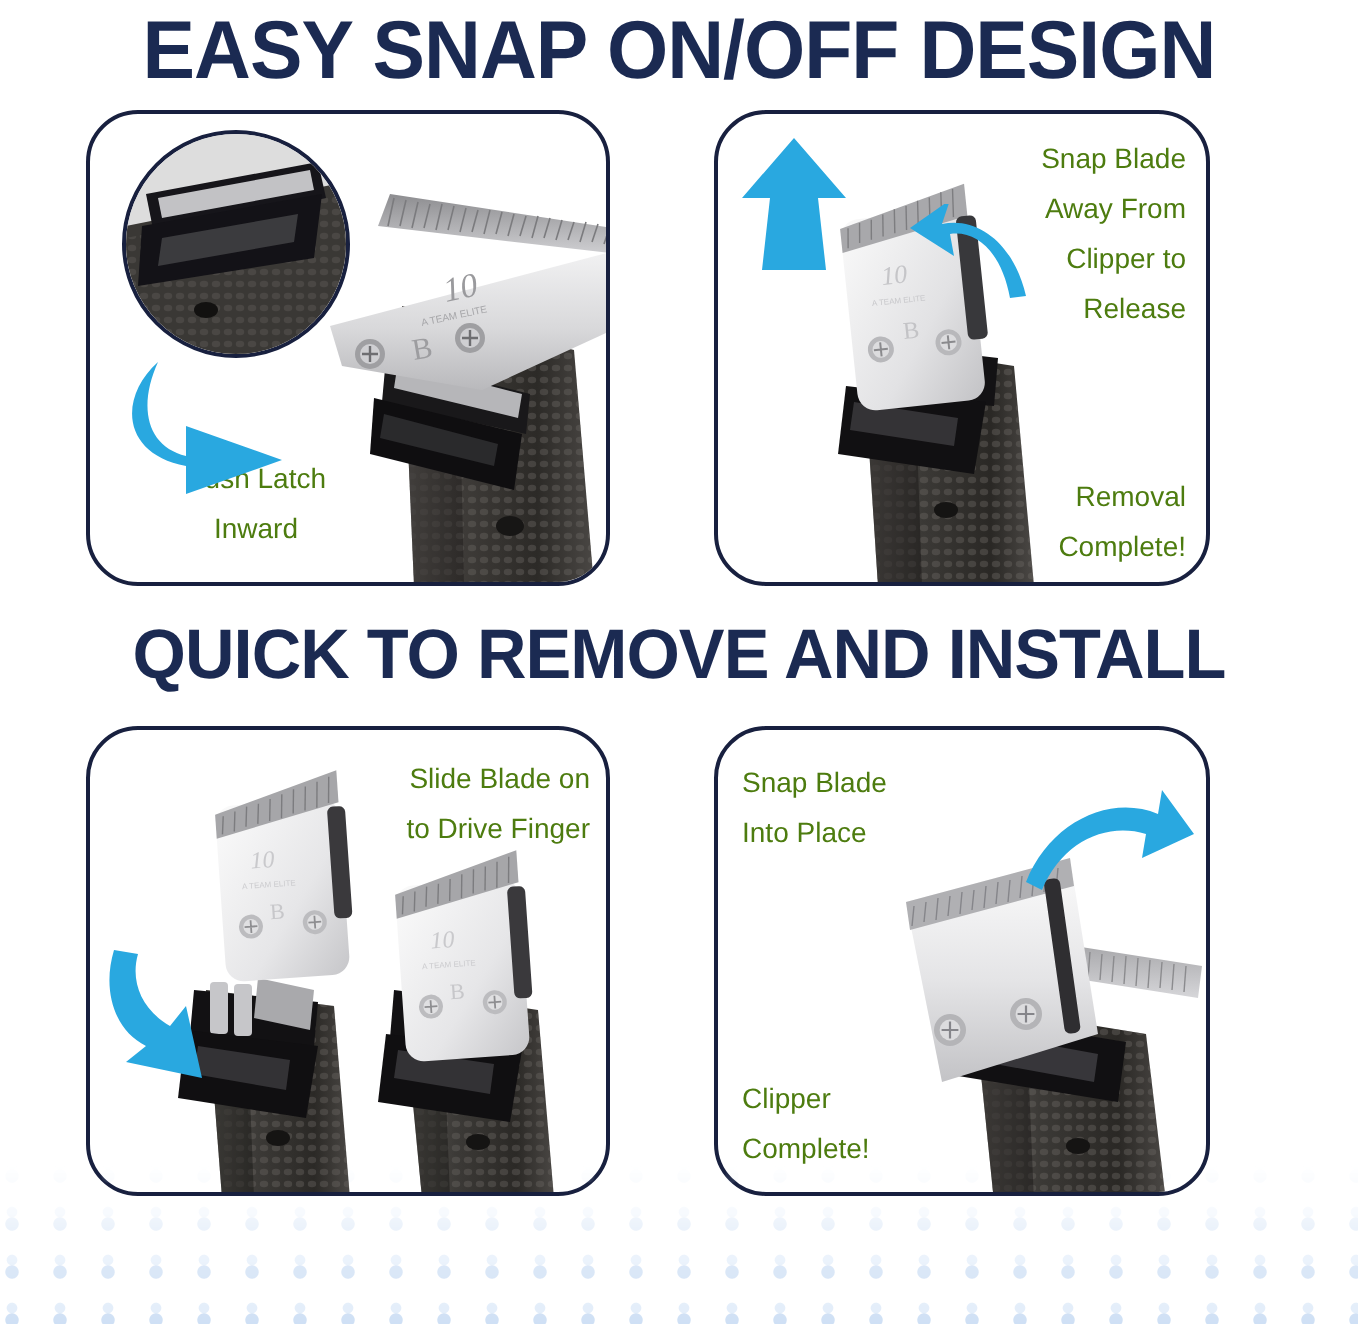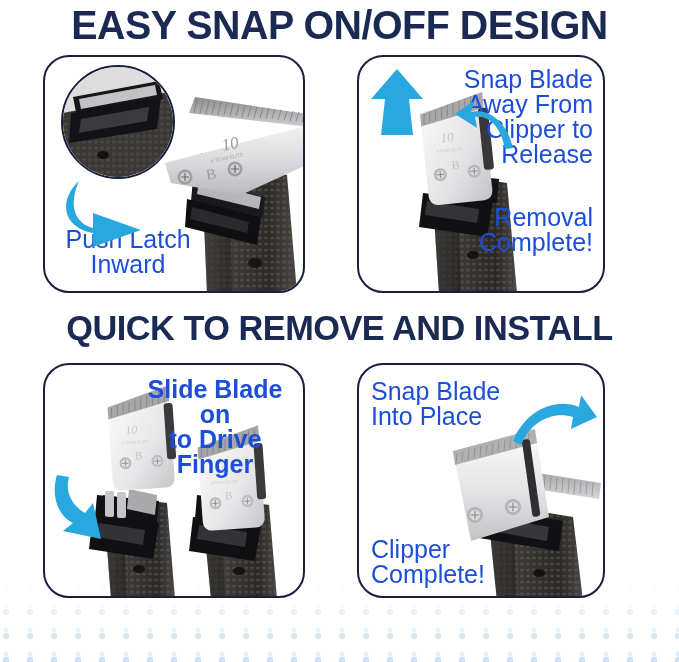--- a/index.html
+++ b/index.html
@@ -66,35 +66,35 @@
     overflow: hidden;
     box-sizing: border-box;
   }
   #panel-push-latch   { left: 43px;  top: 55px;  width: 262px; height: 238px; }
   #panel-snap-away    { left: 357px; top: 55px;  width: 248px; height: 238px; }
   #panel-slide-blade  { left: 43px;  top: 363px; width: 262px; height: 235px; }
   #panel-snap-install { left: 357px; top: 363px; width: 248px; height: 235px; }
 
   .caption {
     position: absolute;
-    color: #1d4ed8;
-    font-size: 25px;
+    color: #4d7c0f;
+    font-size: 14px;
     line-height: 25px;
     font-family: "Liberation Sans", sans-serif;
     white-space: pre-line;
     z-index: 6;
   }
   .caption.right { text-align: right; }
   .caption.left  { text-align: left; }
 
   
   #cap-push-latch   { left: 8px;  top: 170px; width: 150px; text-align: center; }
   #cap-snap-away    { right: 10px; top: 10px;  width: 142px; }
-  #cap-removal      { right: 10px; top: 148px; width: 142px; }
-  #cap-slide-blade  { right: 8px;  top: 12px;  width: 160px; text-align: center; left: auto; font-weight: bold;}
+  #cap-removal      { right: 10px; top: 179px; width: 142px; }
+  #cap-slide-blade  { right: 8px;  top: 12px;  width: 160px; text-align: right; left: auto;}
   #cap-snap-place   { left: 12px; top: 14px;  width: 140px; }
   #cap-install      { left: 12px; top: 172px; width: 140px; }
 
   
   .arrow { position: absolute; z-index: 7; }
   #arrow-push-latch   { left: 18px;  top: 118px; width: 92px;  height: 72px; }
   #arrow-snap-up      { left: 12px;  top: 12px;  width: 52px;  height: 66px; }
   #arrow-snap-curve   { left: 96px;  top: 45px;  width: 60px;  height: 50px; }
   #arrow-slide-down   { left: 8px;   top: 108px; width: 58px;  height: 68px; }
   #arrow-install      { left: 152px; top: 30px;  width: 86px;  height: 62px; }

